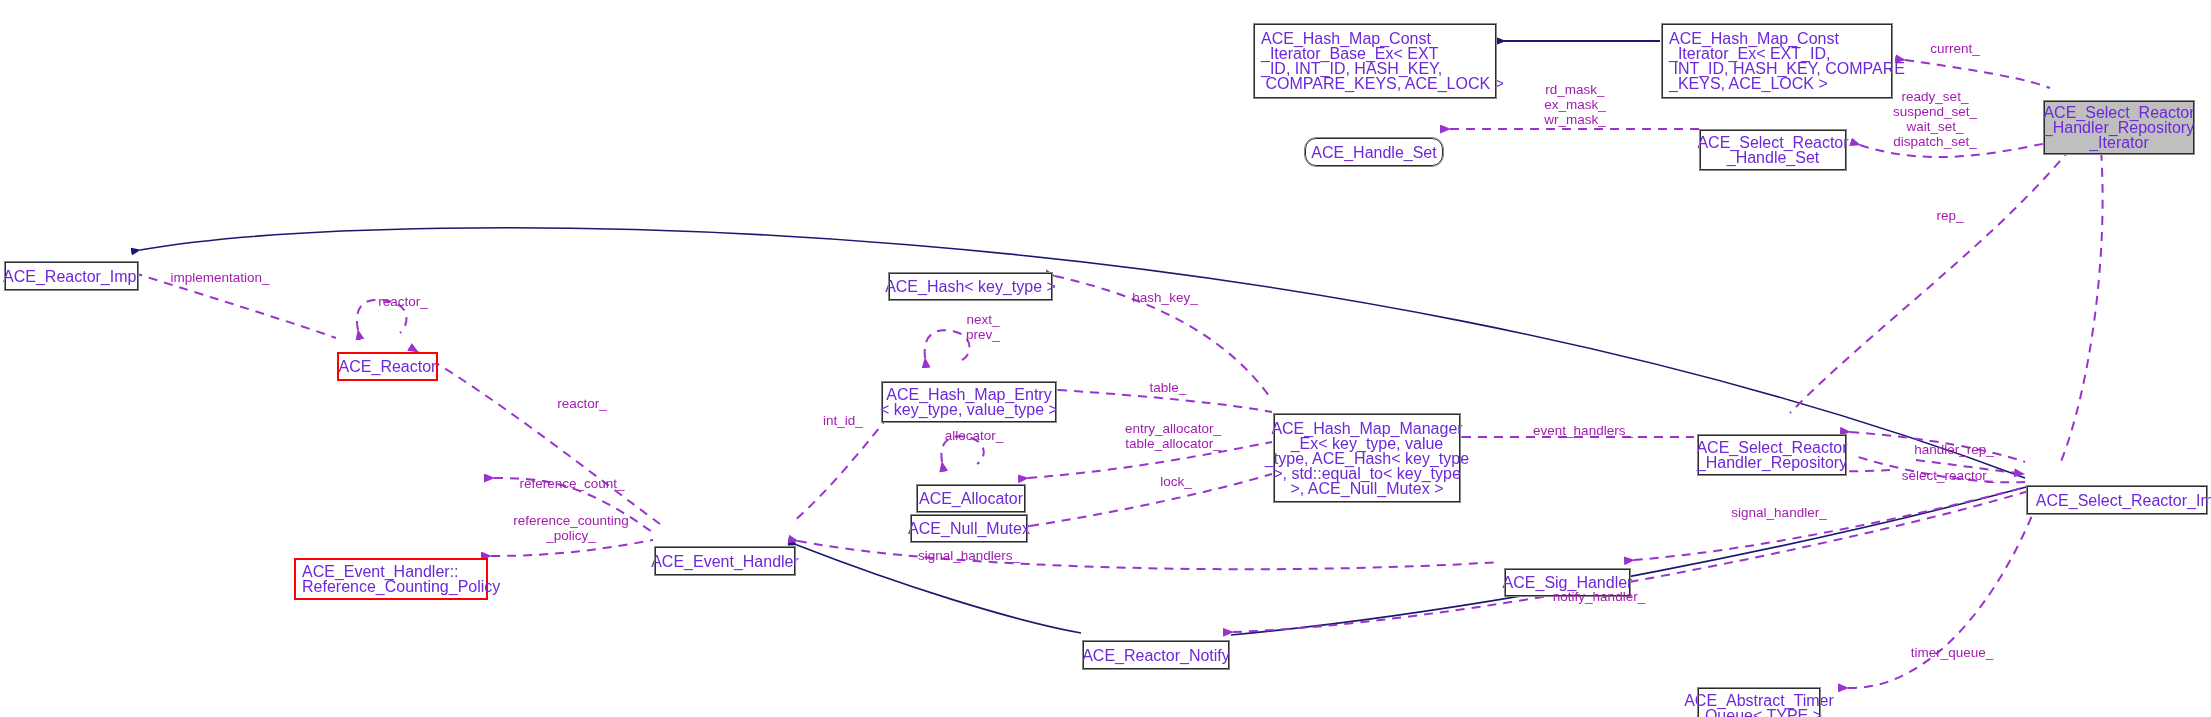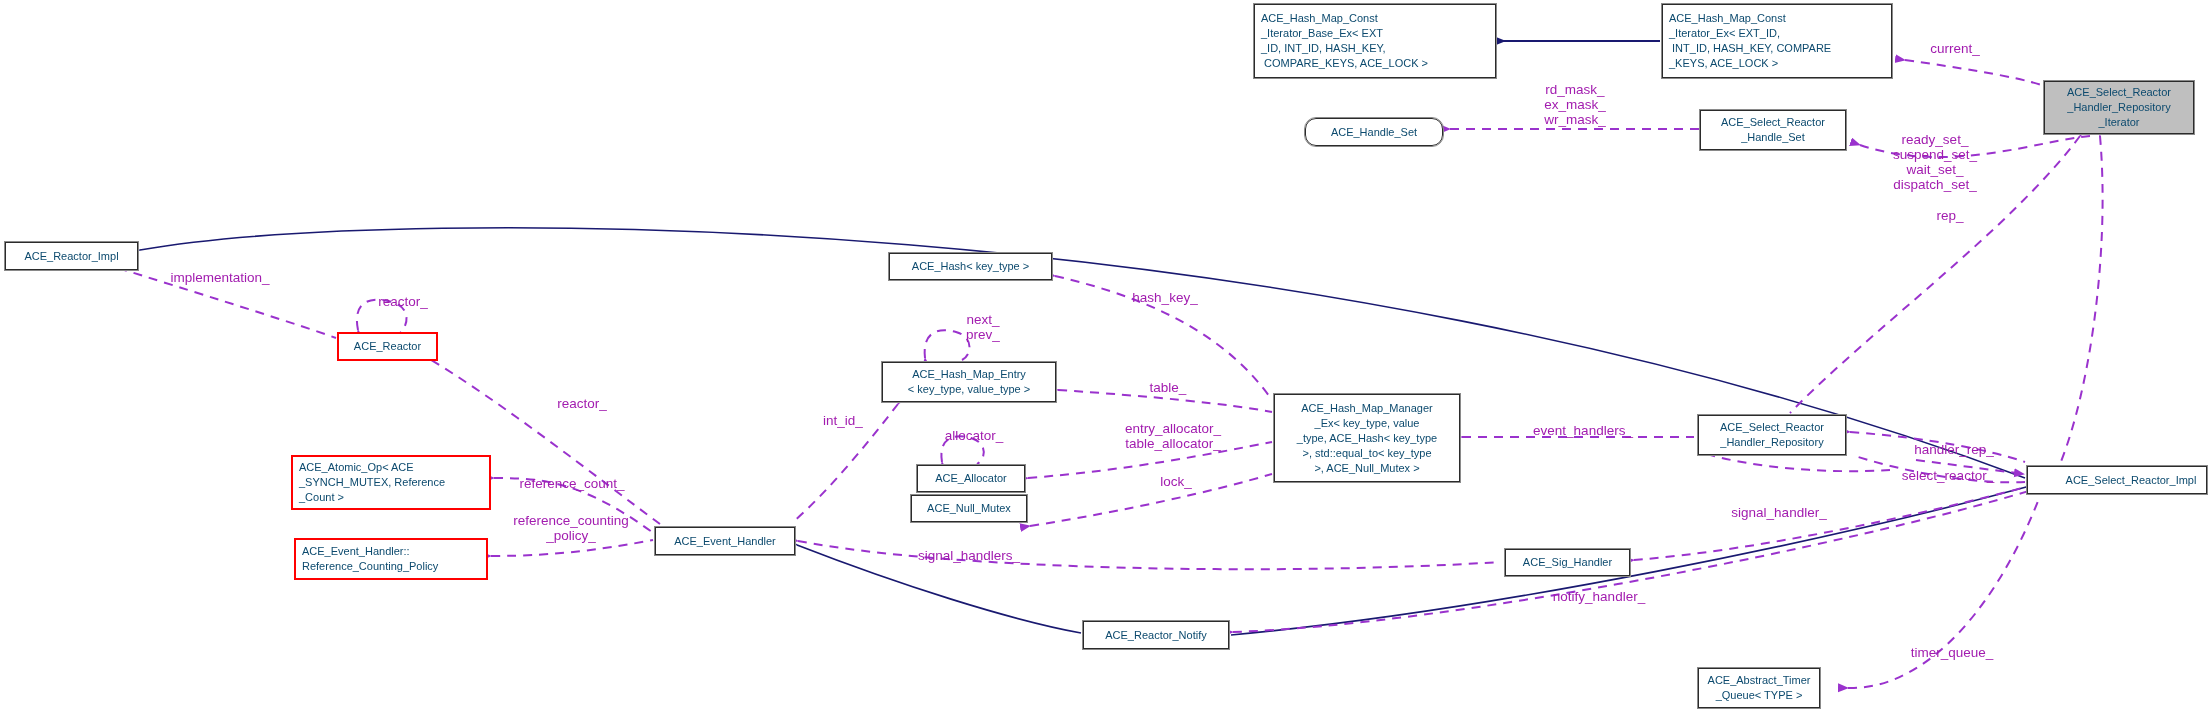--- a/index.html
+++ b/index.html
@@ -4,22 +4,22 @@
 <style>
   html,body{margin:0;padding:0;background:#ffffff;}
   body{width:2211px;height:717px;overflow:hidden;
        font-family:"Liberation Sans","DejaVu Sans",sans-serif;}
   #diagram{position:relative;width:2211px;height:717px;}
   svg{position:absolute;top:0;left:0;}
   .node{position:absolute;box-sizing:border-box;
         display:flex;align-items:center;justify-content:center;
         text-align:center;background:#ffffff;
         border:1px solid #2b2b2b;outline:1px solid #8a8a8a;
-        font-size:11px;color:#0c4a6e;line-height:15px;
-        white-space:pre;letter-spacing:0px;}
+        font-size:16px;color:#6d28d9;line-height:15px;
+        white-space:pre;letter-spacing:0px;margin-top:20px;}
   .node.red{border:1px solid #ff0000;outline:1px solid #ff0000;}
   .node.grey{background:#bfbfbf;}
   .edge-label{position:absolute;font-size:13.5px;color:#a21caf;
               line-height:15px;white-space:pre;text-align:center;
               background:transparent;}
 </style>
 </head>
 <body>
 
 <div id="diagram">
@@ -97,23 +97,20 @@
 
   <div class="node" style="left:889px;top:253px;width:163px;height:27px;">ACE_Hash&lt; key_type &gt;</div>
 
   <div class="node" style="left:882px;top:362px;width:174px;height:40px;">ACE_Hash_Map_Entry
 &lt; key_type, value_type &gt;</div>
 
   <div class="node" style="left:917px;top:465px;width:108px;height:27px;text-align:center;">ACE_Allocator</div>
 
   <div class="node" style="left:911px;top:495px;width:116px;height:27px;">ACE_Null_Mutex</div>
 
-  <div class="node red" style="left:292px;top:456px;width:198px;height:53px;text-align:left;padding-left:6px;justify-content:flex-start;">ACE_Atomic_Op&lt; ACE
-_SYNCH_MUTEX, Reference
-_Count &gt;</div>
 
   <div class="node red" style="left:295px;top:539px;width:192px;height:40px;text-align:left;padding-left:6px;justify-content:flex-start;">ACE_Event_Handler::
 Reference_Counting_Policy</div>
 
   <div class="node" style="left:655px;top:527px;width:140px;height:28px;text-align:right;">ACE_Event_Handler</div>
 
   <div class="node" style="left:1274px;top:394px;width:186px;height:88px;">ACE_Hash_Map_Manager
 _Ex&lt; key_type, value
 _type, ACE_Hash&lt; key_type
 &gt;, std::equal_to&lt; key_type
@@ -128,21 +125,21 @@
 
   <div class="node" style="left:2027px;top:466px;width:180px;height:28px;padding-left:28px;">ACE_Select_Reactor_Impl</div>
 
   <div class="node" style="left:1698px;top:668px;width:122px;height:40px;">ACE_Abstract_Timer
 _Queue&lt; TYPE &gt;</div>
 
   <div class="edge-label" style="left:1520px;top:82px;width:110px;">rd_mask_
 ex_mask_
 wr_mask_</div>
   <div class="edge-label" style="left:1915px;top:41px;width:80px;">current_</div>
-  <div class="edge-label" style="left:1875px;top:89px;width:120px;margin-top:43px;">ready_set_
+  <div class="edge-label" style="left:1875px;top:89px;width:120px;">ready_set_
 suspend_set_
 wait_set_
 dispatch_set_</div>
   <div class="edge-label" style="left:1925px;top:208px;width:50px;">rep_</div>
   <div class="edge-label" style="left:160px;top:270px;width:120px;">implementation_</div>
   <div class="edge-label" style="left:368px;top:294px;width:70px;">reactor_</div>
   <div class="edge-label" style="left:547px;top:396px;width:70px;">reactor_</div>
   <div class="edge-label" style="left:1120px;top:290px;width:90px;">hash_key_</div>
   <div class="edge-label" style="left:953px;top:312px;width:60px;">next_
 prev_</div>

